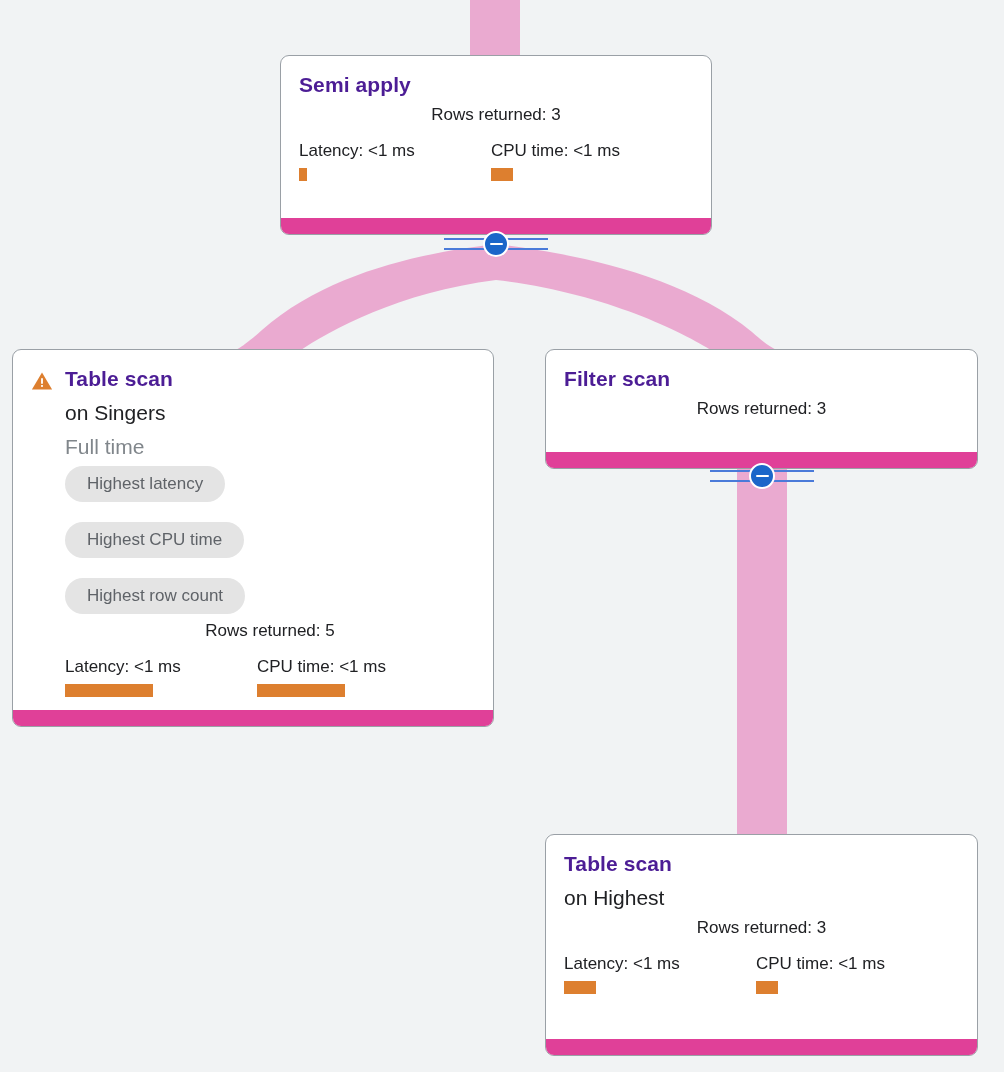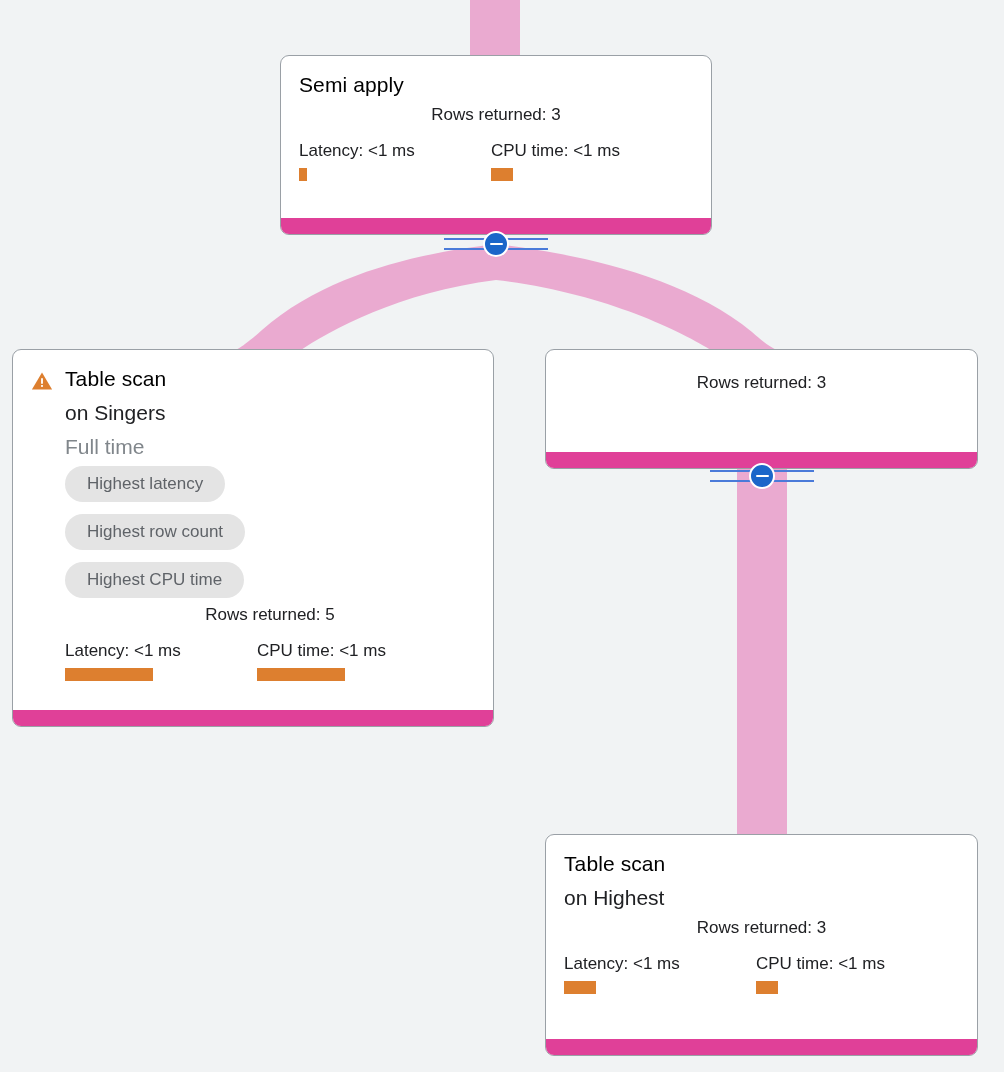--- a/index.html
+++ b/index.html
@@ -62,22 +62,22 @@
     gap: 12px;
   }
   .warn-icon {
     flex: 0 0 auto;
     width: 22px;
     height: 22px;
     margin-top: 4px;
   }
   .card-title {
     font-size: 21px;
-    font-weight: normal;
-    color: #000000;
+    font-weight: bold;
+    color: #4c1d95;
     letter-spacing: .1px;
     line-height: 26px;
   }
   .card-sub {
     font-size: 21px;
     color: #202124;
     line-height: 26px;
     margin-top: 8px;
   }
   .card-sub.muted {
@@ -89,21 +89,21 @@
     line-height: 26px;
     margin-top: 4px;
     text-align: center;
   }
 
   .chip-list {
     margin-top: 6px;
     display: flex;
     flex-direction: column;
     align-items: flex-start;
-    gap: 12px;
+    gap: 20px;
   }
   .chip {
     background: #e4e4e4;
     color: #5f6368;
     border-radius: 999px;
     font-size: 17px;
     line-height: 20px;
     padding: 8px 22px;
   }
 
@@ -237,40 +237,43 @@
           <path d="M12 2.6 L23 21.4 H1 Z" fill="#dd7f2f"></path>
           <rect x="11" y="9" width="2" height="6" fill="#ffffff"></rect>
           <rect x="11" y="16.4" width="2" height="2" fill="#ffffff"></rect>
         </svg>
         <div class="card-title">Table scan</div>
       </div>
       <div class="card-sub indent">on Singers</div>
       <div class="card-sub muted indent">Full time</div>
       <div class="chip-list indent">
         <div class="chip">Highest latency</div>
+        <div class="chip">Highest CPU time</div>
         <div class="chip">Highest row count</div>
-        <div class="chip">Highest CPU time</div>
       </div>
       <div class="card-rows indent">Rows returned: 5</div>
       <div class="metrics-row indent">
         <div class="metric" style="width:192px;">
           <div class="metric-label">Latency: &lt;1 ms</div>
           <div class="metric-bar" style="width:88px;"></div>
         </div>
         <div class="metric">
           <div class="metric-label">CPU time: &lt;1 ms</div>
           <div class="metric-bar" style="width:88px;"></div>
         </div>
       </div>
     </div>
     <div class="card-accent"></div>
   </div>
 
   <div class="node-card" style="left:545px; top:349px; width:433px; height:120px;">
     <div class="card-body">
+      <div class="card-title-row">
+        <div class="card-title">Filter scan</div>
+      </div>
       <div class="card-rows">Rows returned: 3</div>
     </div>
     <div class="card-accent"></div>
   </div>
 
   <div class="collapse-badge" style="left:710px; top:461px;">
     <div class="badge-rails"></div>
     <div class="badge-circle"></div>
   </div>
 

